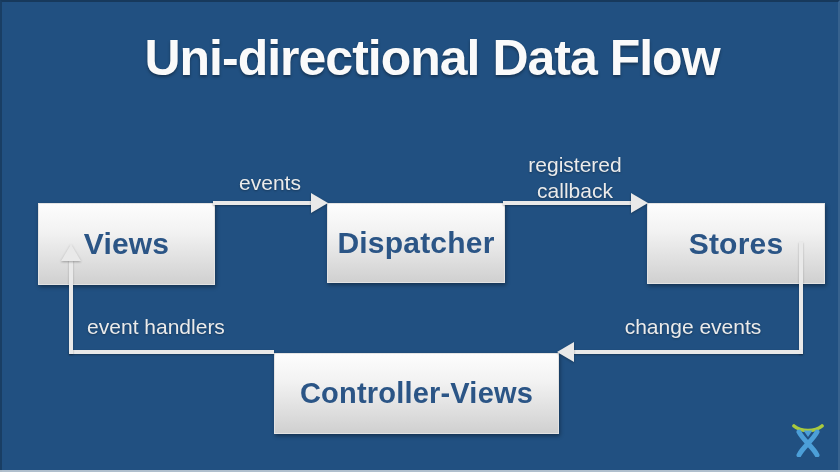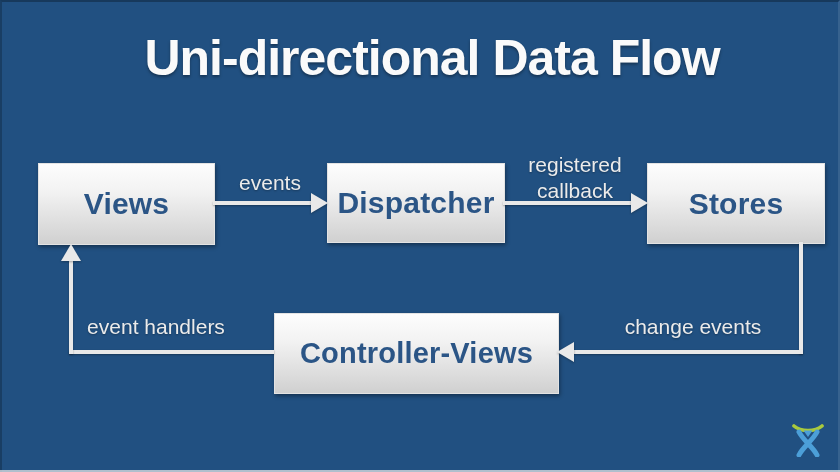--- a/index.html
+++ b/index.html
@@ -29,21 +29,21 @@
     text-shadow:0 2px 3px rgba(0,0,0,.35);
     margin:0;line-height:1.05;padding-left:12px;
   }
   .node{
     position:absolute;
     display:flex;align-items:center;justify-content:center;
     background:linear-gradient(180deg,#fdfdfd 0%,#f2f2f2 35%,#d0d0d0 100%);
     border:1px solid #e3e3e3;
     box-shadow:1px 2px 4px rgba(0,0,0,.38);
     color:#2b5586;
-    font-weight:bold;font-size:30px;letter-spacing:.2px;
+    font-weight:bold;font-size:30px;letter-spacing:.2px;margin-top:40px;
   }
   .node-views{left:38px;top:163px;width:175px;height:80px;}
   .node-dispatcher{left:327px;top:163px;width:176px;height:78px;}
   .node-stores{left:647px;top:163px;width:176px;height:79px;}
   .node-controller{left:274px;top:313px;width:283px;height:79px;font-size:29px;justify-content:center;}
 
   .edge-line{
     position:absolute;background:#e9e9e9;
     box-shadow:0 1px 2px rgba(0,0,0,.3);
   }

